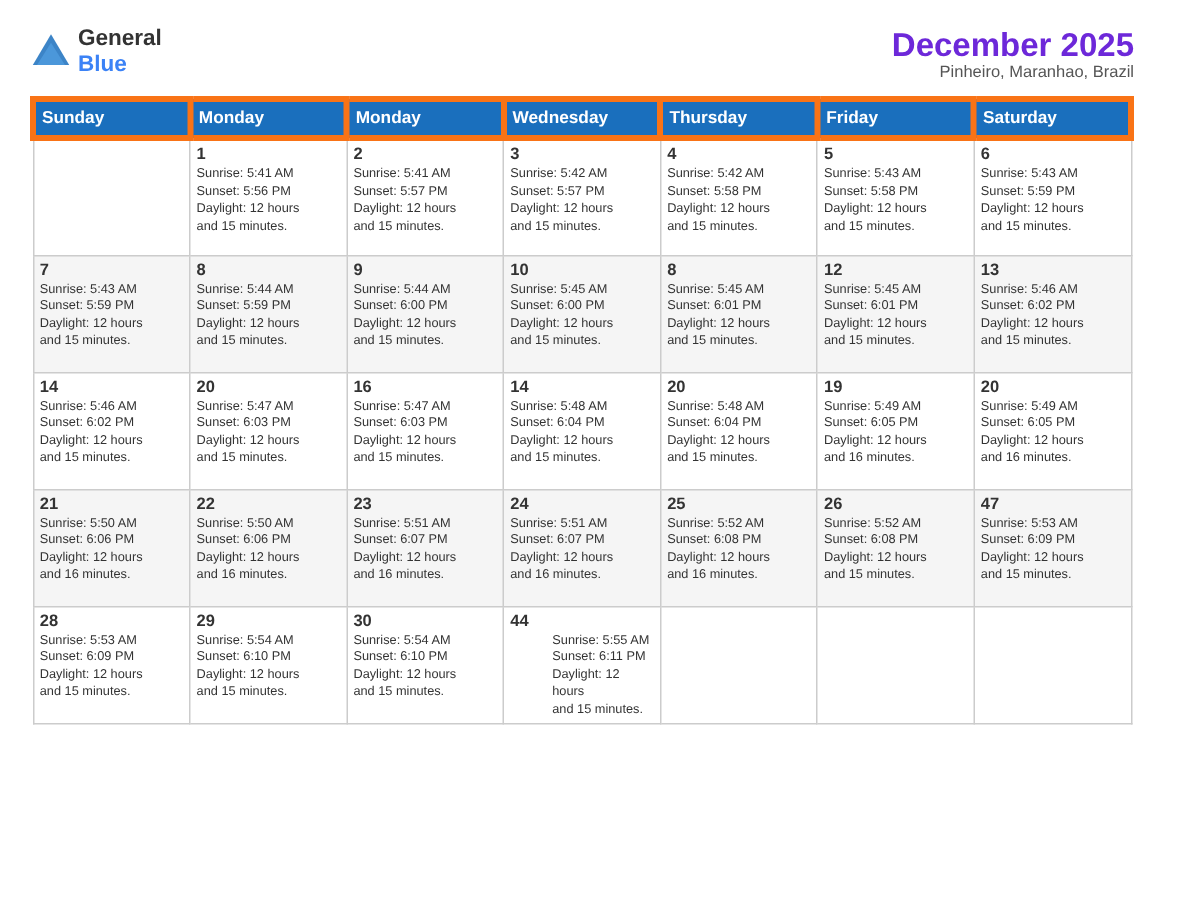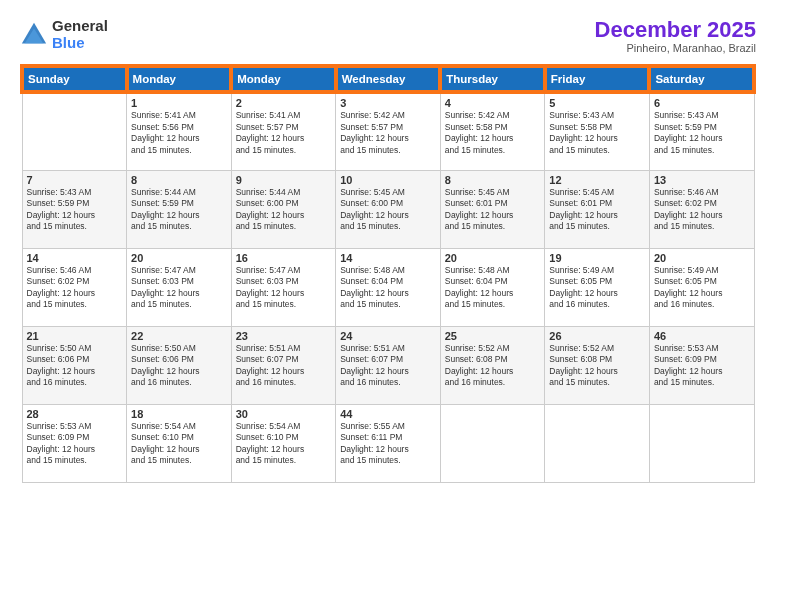--- a/index.html
+++ b/index.html
@@ -321,52 +321,52 @@
 and 16 minutes.</div>
           </td>
           <td>
             <span class="day-num">26</span>
             <div class="day-info" style="white-space: pre-line;">Sunrise: 5:52 AM
 Sunset: 6:08 PM
 Daylight: 12 hours
 and 15 minutes.</div>
           </td>
           <td>
-            <span class="day-num">46</span>
+            <span class="day-num">47</span>
             <div class="day-info" style="white-space: pre-line;">Sunrise: 5:53 AM
 Sunset: 6:09 PM
 Daylight: 12 hours
 and 15 minutes.</div>
           </td>
         </tr>
         <tr>
           <td>
             <span class="day-num">28</span>
             <div class="day-info" style="white-space: pre-line;">Sunrise: 5:53 AM
 Sunset: 6:09 PM
 Daylight: 12 hours
 and 15 minutes.</div>
           </td>
           <td>
-            <span class="day-num">18</span>
+            <span class="day-num">29</span>
             <div class="day-info" style="white-space: pre-line;">Sunrise: 5:54 AM
 Sunset: 6:10 PM
 Daylight: 12 hours
 and 15 minutes.</div>
           </td>
           <td>
             <span class="day-num">30</span>
             <div class="day-info" style="white-space: pre-line;">Sunrise: 5:54 AM
 Sunset: 6:10 PM
 Daylight: 12 hours
 and 15 minutes.</div>
           </td>
           <td>
             <span class="day-num">44</span>
-            <div class="day-info" style="white-space: pre-line;">Sunrise: 5:55 AM
+            <div class="day-info" style="white-space: pre-line; margin-left: 28px;">Sunrise: 5:55 AM
 Sunset: 6:11 PM
 Daylight: 12 hours
 and 15 minutes.</div>
           </td>
           <td class="empty-cell"></td>
           <td class="empty-cell"></td>
           <td class="empty-cell"></td>
         </tr>
       </tbody>
   </table>

